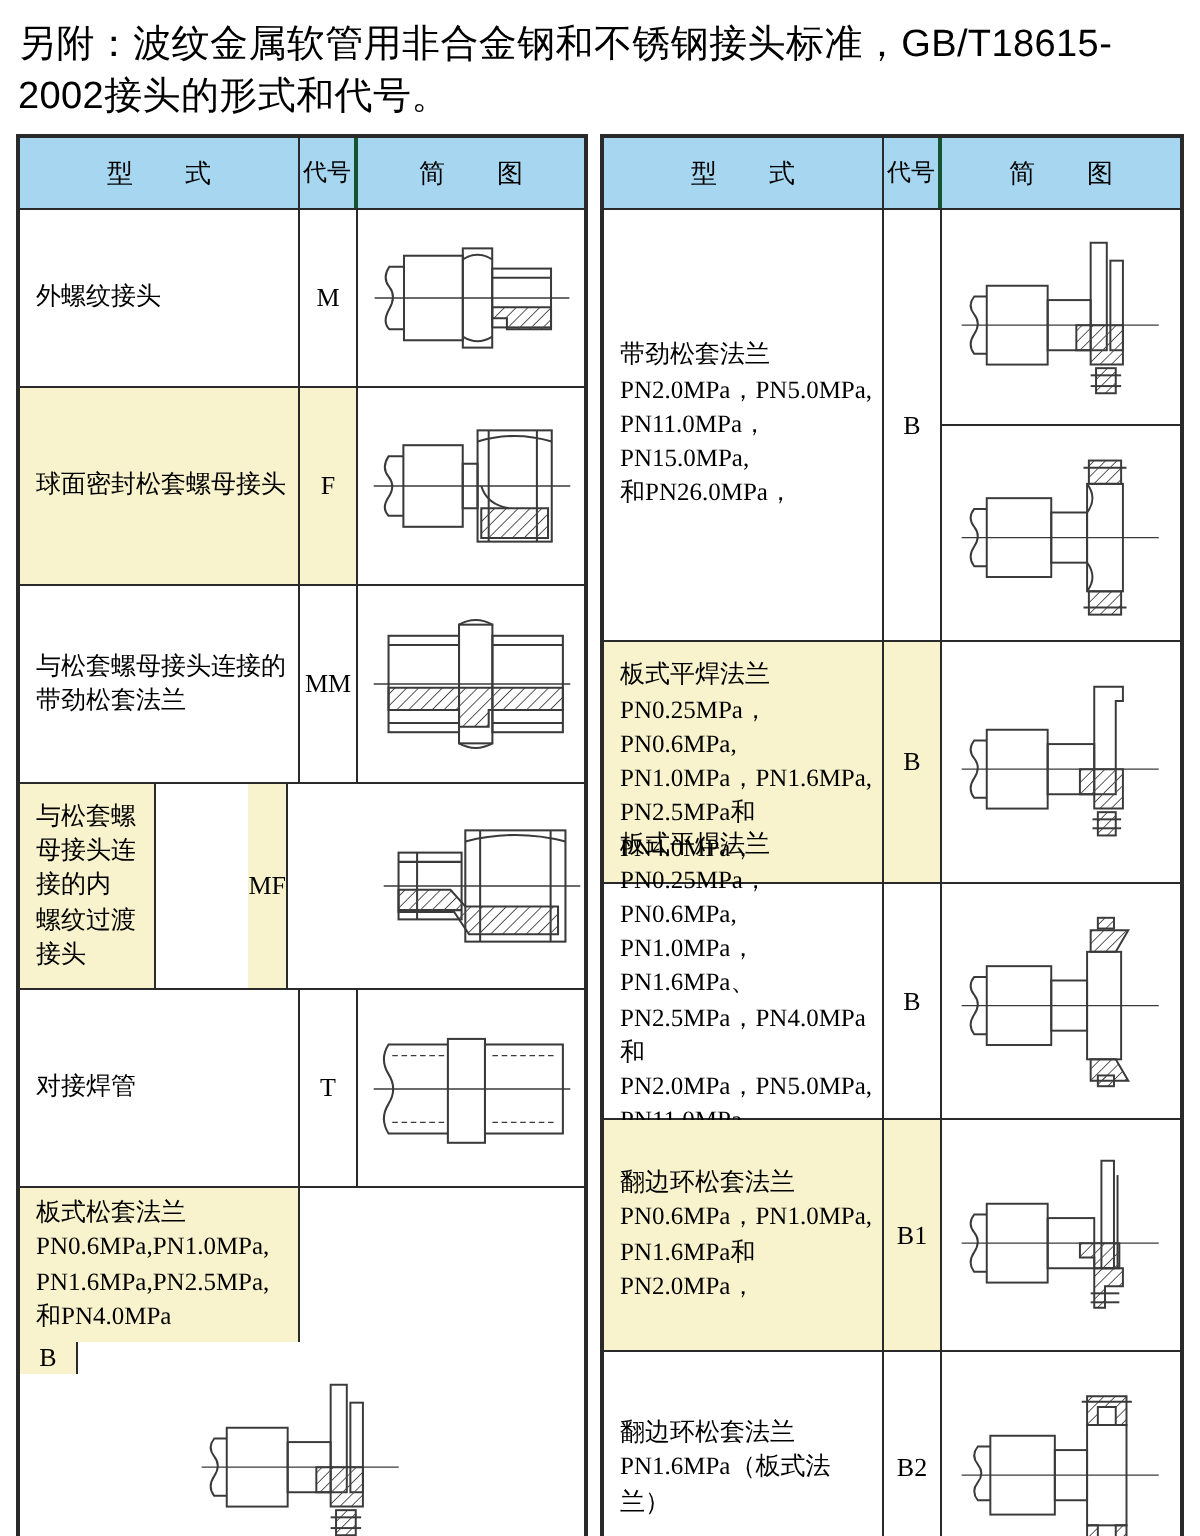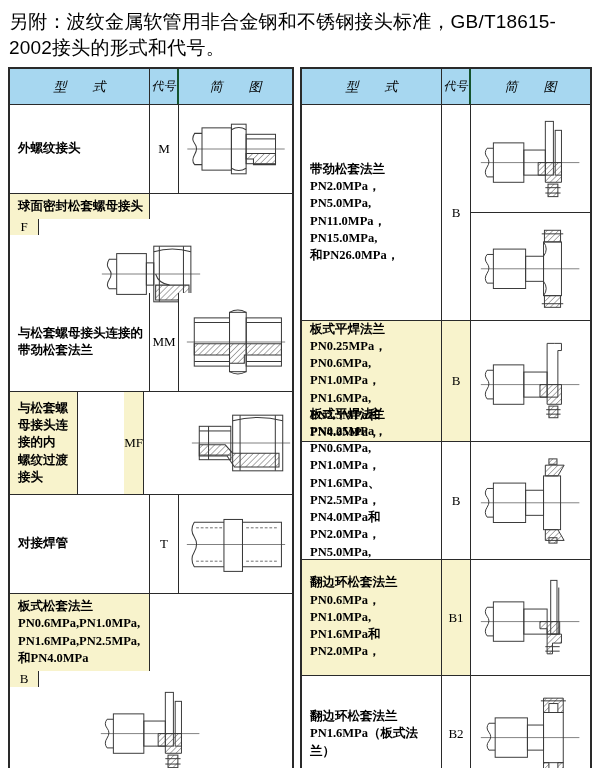--- a/index.html
+++ b/index.html
@@ -10,35 +10,35 @@
   .title{
     padding:9px 6px 6px 9px;font-size:19px;font-weight:400;letter-spacing:0.2px;
     font-family:"Liberation Sans", sans-serif;
   }
   .tables{display:flex;margin-left:8px;gap:6px;align-items:flex-start;}
   .dtable{border:2px solid #2a2a2a;background:#fff;box-sizing:border-box;}
   .dtable.left{width:286px;}
   .dtable.right{width:292px;}
   .hrow{
     display:flex;height:35px;background:#a7d7f0;box-sizing:border-box;
-    font-size:13px;align-items:stretch;font-style:italic;
+    font-size:13px;align-items:stretch;
   }
   .hcell{
     display:flex;align-items:center;justify-content:center;box-sizing:border-box;
   }
   .hcell.type{width:140px;border-right:1px solid #2a2a2a;}
   .hcell.code{width:29px;border-right:2px solid #14532d;font-size:12px;}
   .hcell.diag{flex:1;}
   .row{display:flex;border-top:1px solid #2a2a2a;box-sizing:border-box;align-items:stretch;background:#fff;}
   .cell{box-sizing:border-box;}
   .type-cell{
     width:140px;border-right:1px solid #2a2a2a;display:flex;align-items:center;
     padding:4px 3px 4px 8px;font-family:"Liberation Serif", serif;font-size:12.5px;line-height:1.38;
   }
-  .type-cell span{white-space:pre-line;font-weight:bold;}
+  .type-cell span{white-space:pre-line;}
   .code-cell{
     width:29px;border-right:1px solid #2a2a2a;display:flex;align-items:center;justify-content:center;
     font-family:"Liberation Serif", serif;font-size:13px;
   }
   .diagram-cell{flex:1;display:flex;flex-direction:column;background:#fff;}
   .diagram-sub{flex:1;display:flex;align-items:center;justify-content:center;overflow:hidden;}
   .diagram-sub + .diagram-sub{border-top:1px solid #2a2a2a;}
   .row.hl .type-cell, .row.hl .code-cell{background:#f8f3cc;}
   svg{display:block;}
 </style>
@@ -78,21 +78,21 @@
                   <rect x="50" y="10" width="16" height="54"></rect>
                   <path d="M50 16 q8 -5 16 0 M50 58 q8 5 16 0"></path>
                   <rect x="66" y="21" width="32" height="32"></rect>
                   <line x1="66" y1="26" x2="98" y2="26"></line>
                   <path d="M66 42 H98 V54 H74 V48 H66 Z" fill="url(#hatch)"></path>
                 </g>
               </svg>
             </div>
           </div>
         </div>
-        <div class="row hl" style="height: 99px; flex-direction: column;">
+        <div class="row hl" style="height: 99px;">
           <div class="cell type-cell">
             <span>球面密封松套螺母接头</span>
           </div>
           <div class="cell code-cell">F</div>
           <div class="cell diagram-cell">
             <div class="diagram-sub">
               <svg viewBox="0 0 110 84" width="102" height="78">
                 <g stroke="#3a3a3a" fill="none" stroke-width="1.1">
                   <line x1="2" y1="42" x2="108" y2="42" stroke-width="0.7"></line>
                   <path d="M18 26 H10 q-4 6 0 11 t0 11 t0 10 H18"></path>

